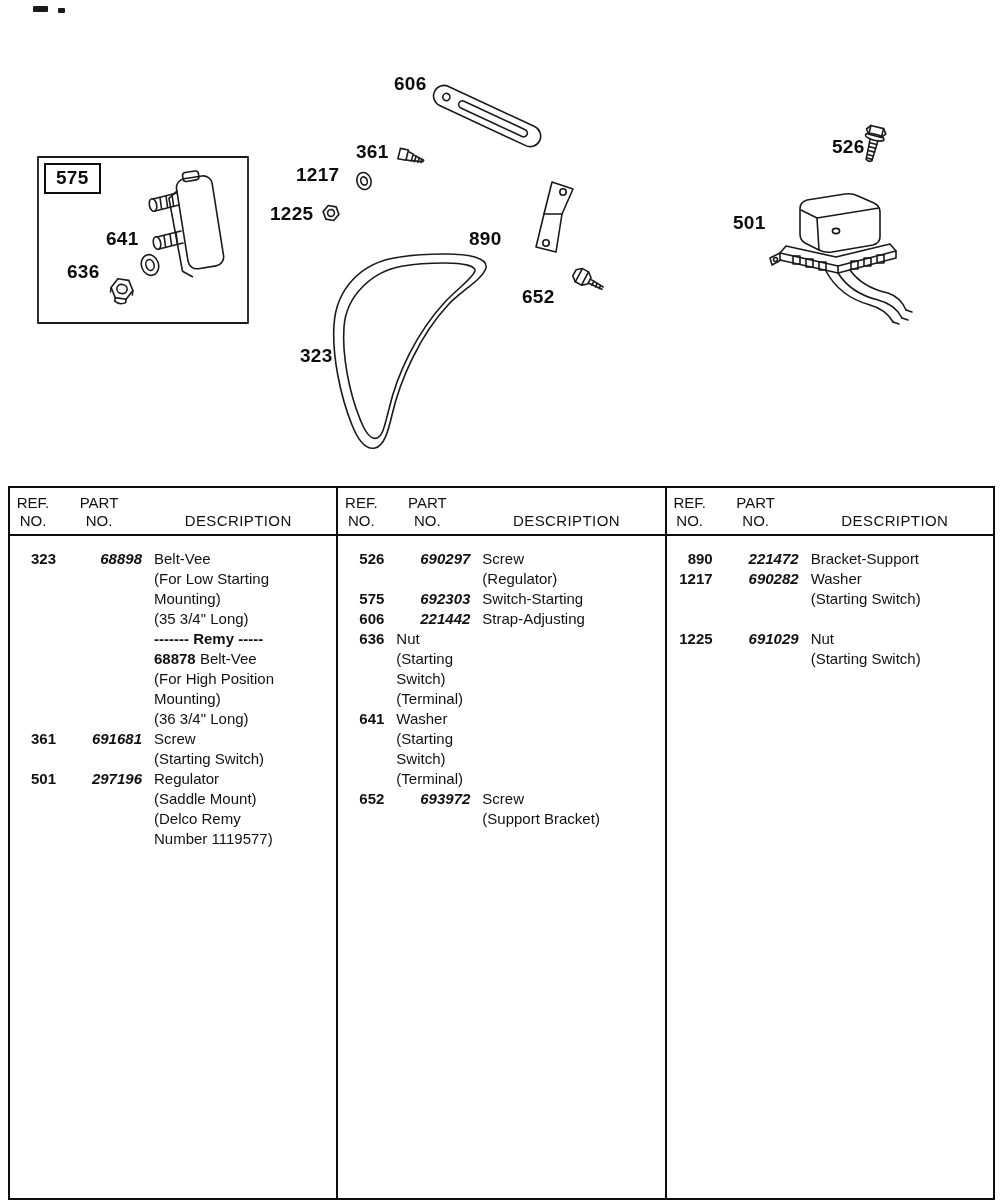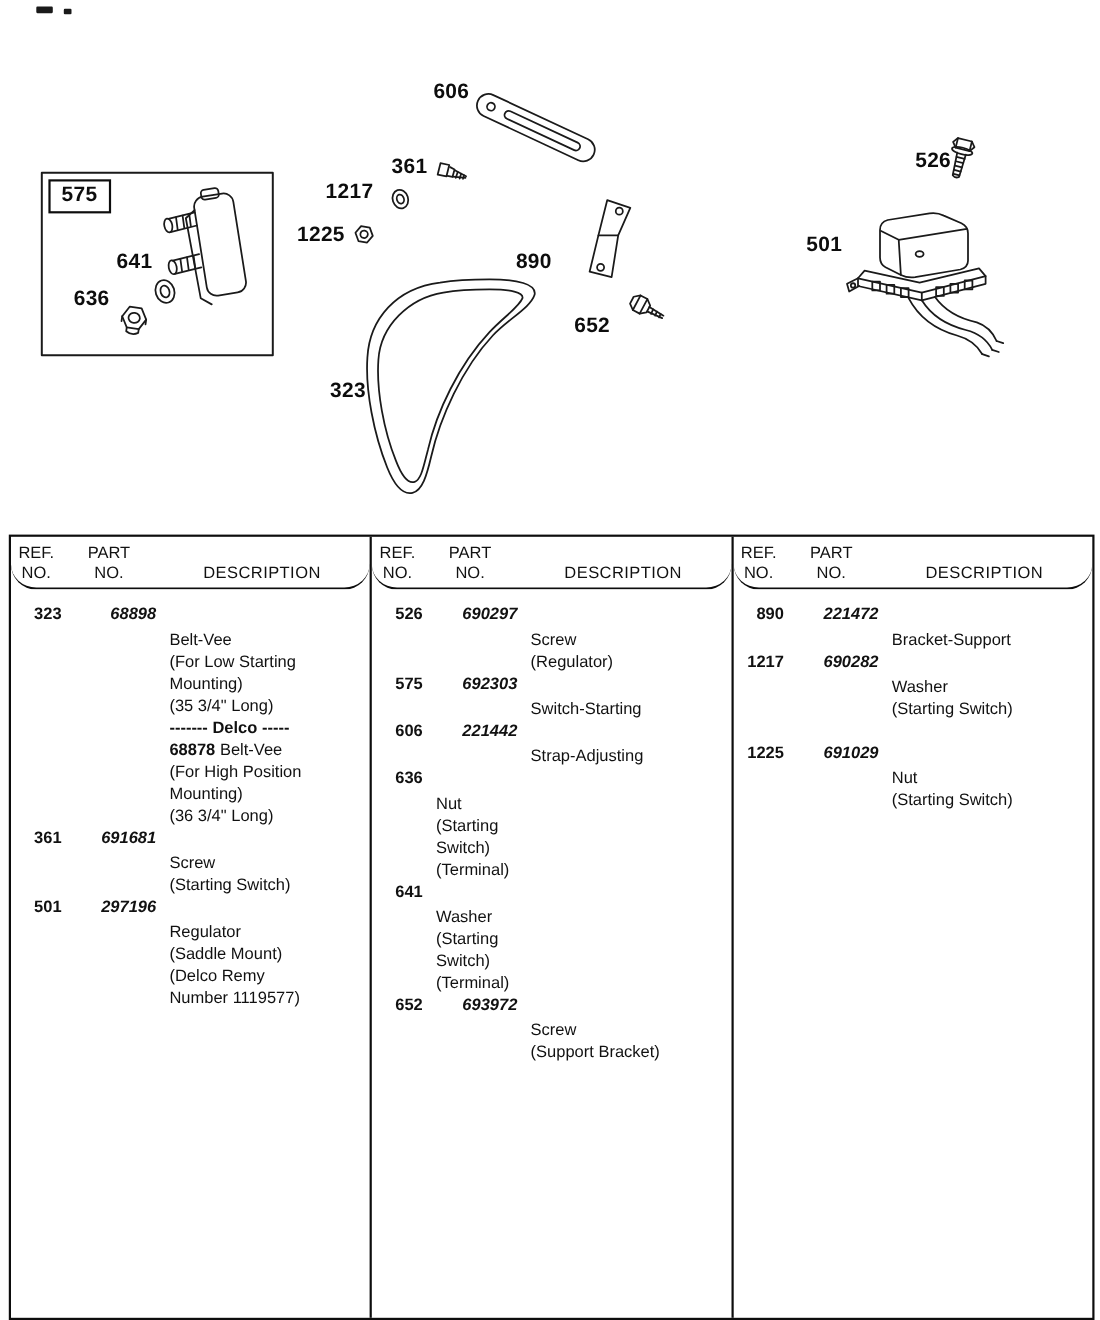--- a/index.html
+++ b/index.html
@@ -15,30 +15,30 @@
   .dlabel{position:absolute;font-size:19px;font-weight:700;color:#0d0d0d;letter-spacing:.3px;}
   .dlabel.boxed{border:2px solid #0d0d0d;padding:2px 10px 3px;background:#fff;}
 
   
   .ptable{position:absolute;left:8px;top:486px;width:983px;height:710px;
           border:2.5px solid #0d0d0d;display:flex;background:#fff;}
   .tcol{flex:1 1 0;min-width:0;border-right:2px solid #0d0d0d;display:flex;flex-direction:column;}
   .tcol:last-child{border-right:none;}
   .thead{display:grid;grid-template-columns:46px 86px 1fr;
          padding:6px 2px 4px 0;border-bottom:2px solid #0d0d0d;
-         font-size:15px;line-height:18px;border-radius:23px;}
+         font-size:15px;line-height:18px;}
   .th{text-align:center;}
   .th span{display:block;}
   .th.desc{align-self:end;letter-spacing:.4px;}
   .tbody{padding:13px 2px 0 0;font-size:15px;line-height:20px;}
   .trow{display:grid;grid-template-columns:46px 86px 1fr;}
   .trow.gap{margin-top:20px;}
   .cell.ref{text-align:right;font-weight:700;}
   .cell.part{text-align:right;font-weight:700;font-style:italic;}
-  .cell.desc{padding-left:12px;margin-top:23px;}
+  .cell.desc{padding-left:12px;}
   .b{font-weight:700;}
 </style>
 </head>
 <body>
 
 <div class="page">
 
   <div class="speck" style="left:33px;top:6px;width:15px;height:6px"></div>
   <div class="speck" style="left:58px;top:8px;width:7px;height:5px"></div>
 
@@ -179,21 +179,21 @@
       </div>
       <div class="tbody">
           <div class="trow">
             <div class="cell ref">323</div>
             <div class="cell part">68898</div>
             <div class="cell desc">
               <div class="dline"><span>Belt-Vee</span></div>
               <div class="dline"><span>(For Low Starting</span></div>
               <div class="dline"><span>Mounting)</span></div>
               <div class="dline"><span>(35 3/4" Long)</span></div>
-              <div class="dline"><span class="b">------- Delco -----</span></div>
+              <div class="dline"><span class="b">------- Remy -----</span></div>
               <div class="dline"><span class="b">68878 </span><span>Belt-Vee</span></div>
               <div class="dline"><span>(For High Position</span></div>
               <div class="dline"><span>Mounting)</span></div>
               <div class="dline"><span>(36 3/4" Long)</span></div>
             </div>
           </div>
           <div class="trow">
             <div class="cell ref">361</div>
             <div class="cell part">691681</div>
             <div class="cell desc">

